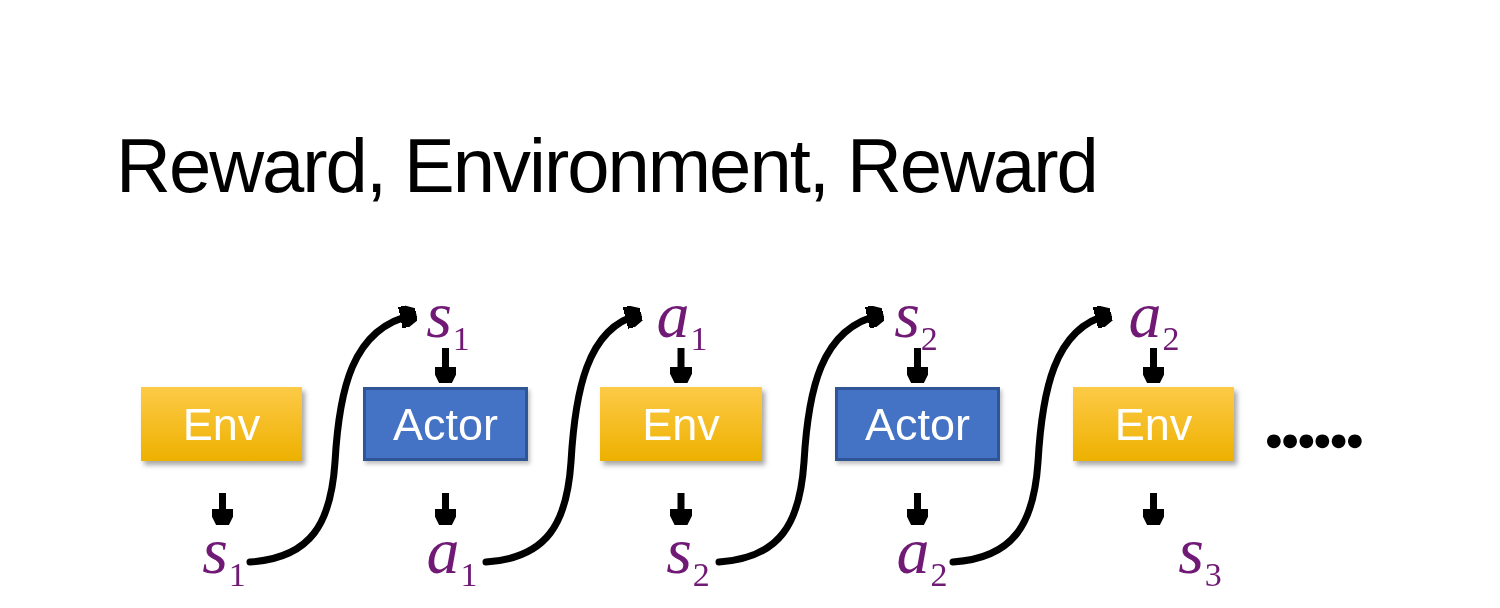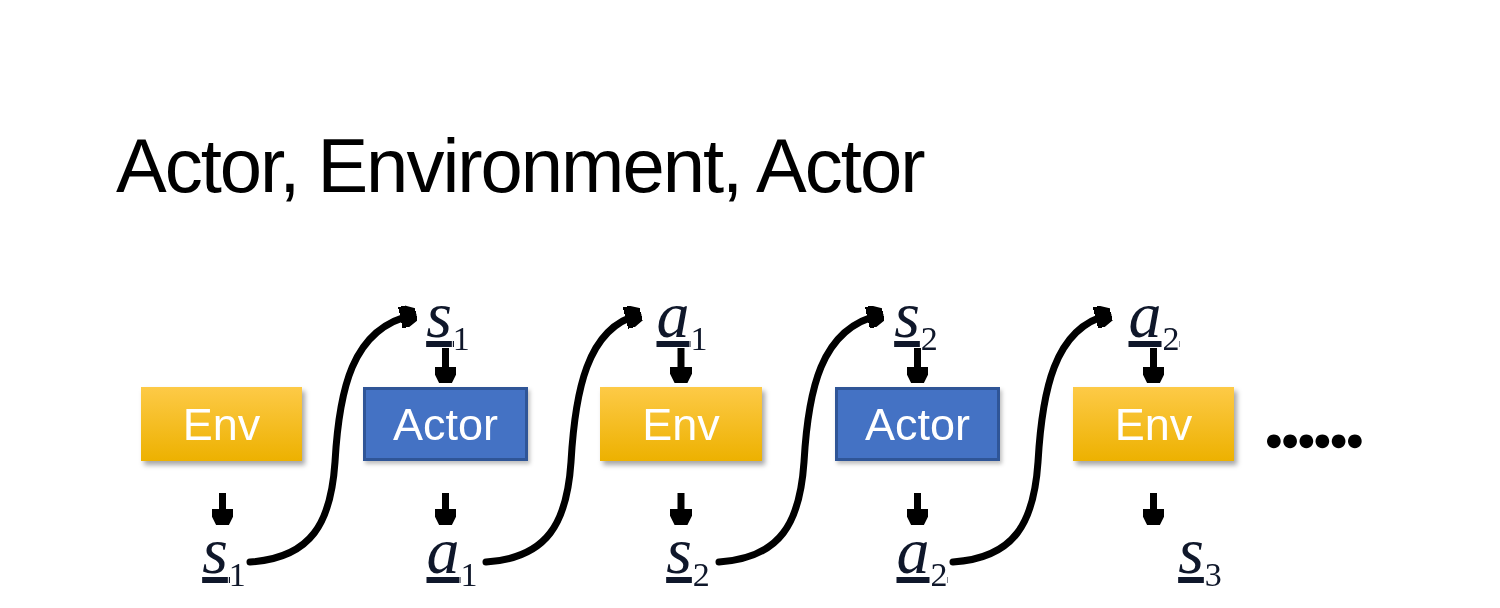--- a/index.html
+++ b/index.html
@@ -30,41 +30,41 @@
     box-shadow:2px 3px 4px rgba(0,0,0,0.25);
   }
   .env1{left:141px;width:161px;}
   .actor1{left:363px;width:165px;}
   .env2{left:600px;width:162px;}
   .actor2{left:835px;width:165px;}
   .env3{left:1073px;width:161px;}
   .mlabel{
     position:absolute;transform:translateX(-50%);
     font-family:"Liberation Serif",serif;font-style:italic;
-    font-size:66px;line-height:1;color:#0f172a;white-space:nowrap;text-decoration:underline;
+    font-size:66px;line-height:1;color:#701a75;white-space:nowrap;
   }
   .mlabel .msub{
     font-style:normal;font-size:34px;position:relative;top:13px;margin-left:1px;
   }
   .tl{top:282px;}
   .bl{top:518px;}
   .t1{left:448px;} .t2{left:682px;} .t3{left:916px;} .t4{left:1154px;}
   .b1{left:224px;} .b2{left:452px;} .b3{left:688px;} .b4{left:922px;} .b5{left:1200px;}
   .dots{
     position:absolute;left:1266px;top:431px;
     font-size:18px;line-height:1;letter-spacing:0.5px;color:#000;
     font-family:"DejaVu Sans",sans-serif;white-space:nowrap;
   }
 </style>
 </head>
 <body>
 
 <div class="stage">
 
-  <h1 class="slide-title">Actor, Environment, Actor</h1>
+  <h1 class="slide-title">Reward, Environment, Reward</h1>
 
   <svg class="arrow-layer" width="1500" height="608" viewBox="0 0 1500 608" aria-hidden="true">
     <defs>
       <marker id="ah" viewBox="0 0 10 10" refX="8" refY="5" markerWidth="2.3" markerHeight="3.1" orient="auto-start-reverse">
         <path d="M0,0 L10,5 L0,10 z" fill="#000" stroke="none"></path>
       </marker>
     </defs>
 
     <path class="straight" d="M445.5 348 L445.5 380" marker-end="url(#ah)"></path>
     <path class="straight" d="M681 348 L681 380" marker-end="url(#ah)"></path>

